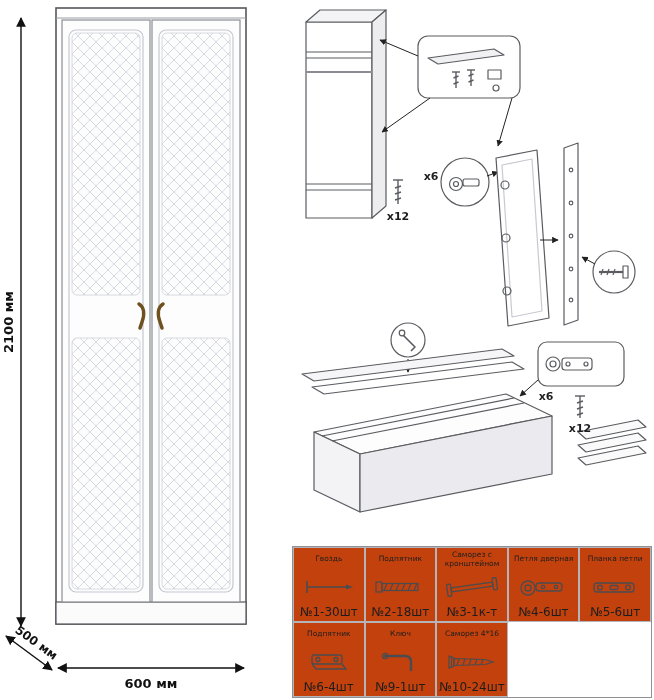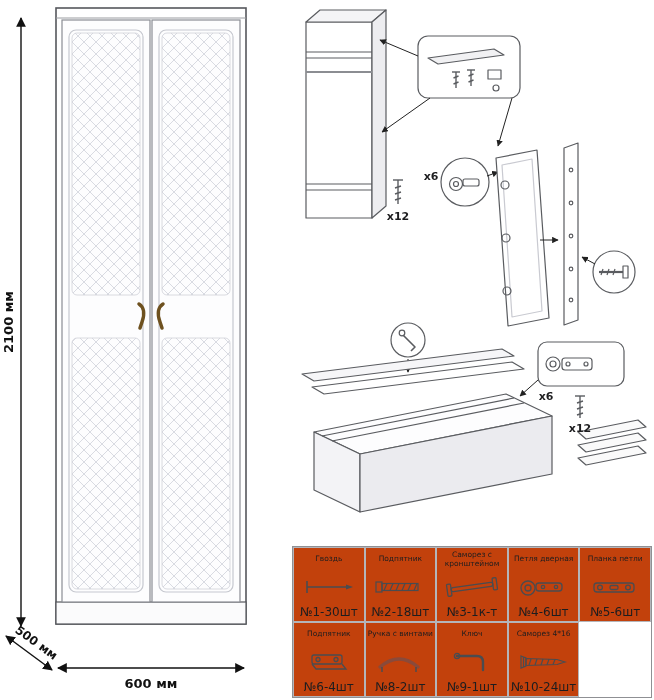--- a/index.html
+++ b/index.html
@@ -306,31 +306,20 @@
             <circle cx="18" cy="9.5" r="2"></circle>
             <circle cx="36" cy="9.5" r="2"></circle>
             <polyline points="12,14 16,19 46,19 42,14"></polyline>
           </g>
         </svg>
       </div>
       <div class="part-count">№6-4шт</div>
     </div>
 
 
-    <div class="cell">
-      <div class="part-name">Ручка с винтами</div>
-      <div class="part-icon">
-        <svg width="58" height="26" viewBox="0 0 58 26">
-          <path d="M9 18 Q28 2 47 18" stroke="#8a4a3a" stroke-width="3.2" fill="none" stroke-linecap="round"></path>
-          <line x1="11" y1="18" x2="11" y2="23" stroke="#4a4c50" stroke-width="1.5"></line>
-          <line x1="45" y1="18" x2="45" y2="23" stroke="#4a4c50" stroke-width="1.5"></line>
-        </svg>
-      </div>
-      <div class="part-count">№8-2шт</div>
-    </div>
 
     <div class="cell">
       <div class="part-name">Ключ</div>
       <div class="part-icon">
         <svg width="58" height="26" viewBox="0 0 58 26">
           <path d="M14 7 L34 7 Q40 7 40 13 L40 21" stroke="#4a4c50" stroke-width="2.4" fill="none" stroke-linecap="round"></path>
           <circle cx="14" cy="7" r="2.6" stroke="#4a4c50" stroke-width="1.3" fill="none"></circle>
         </svg>
       </div>
       <div class="part-count">№9-1шт</div>

